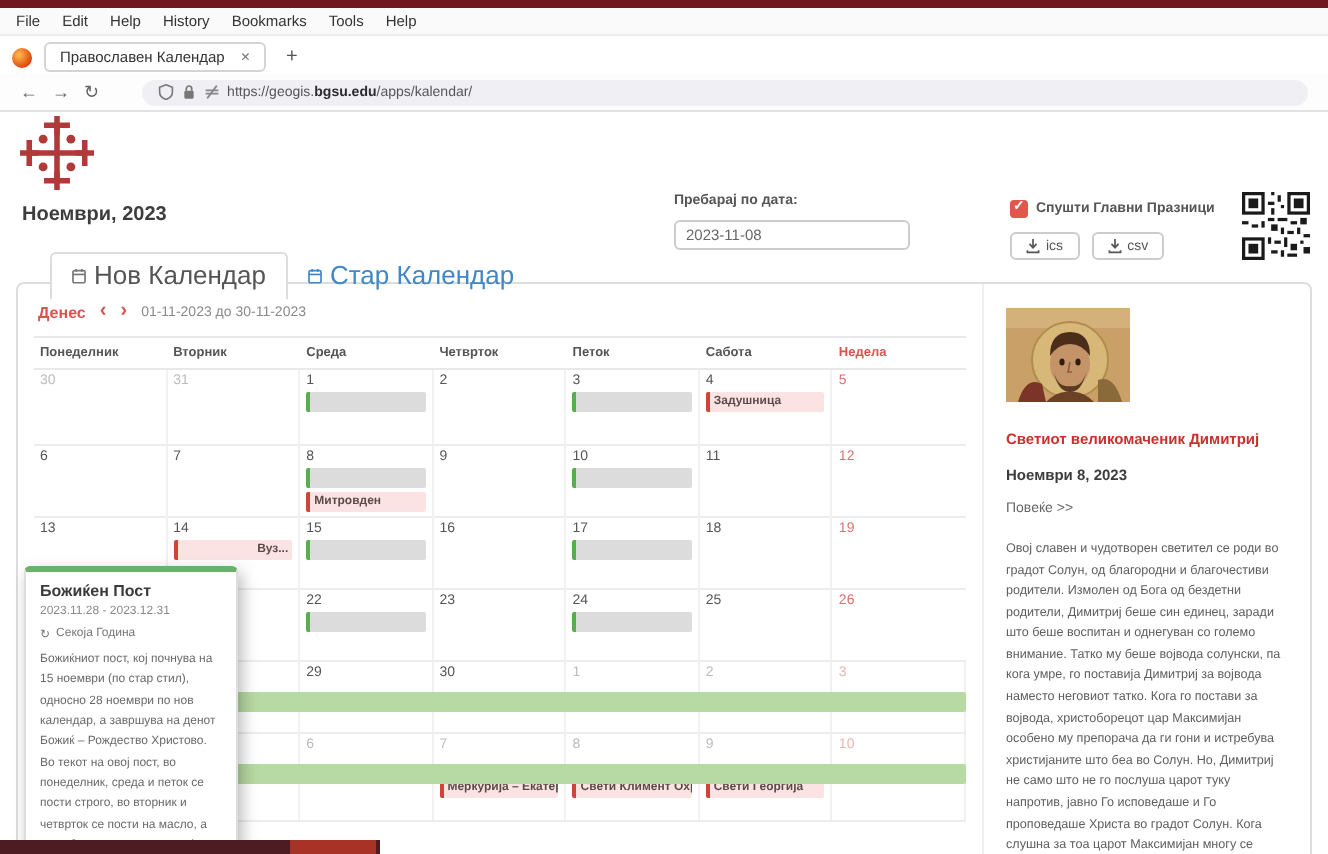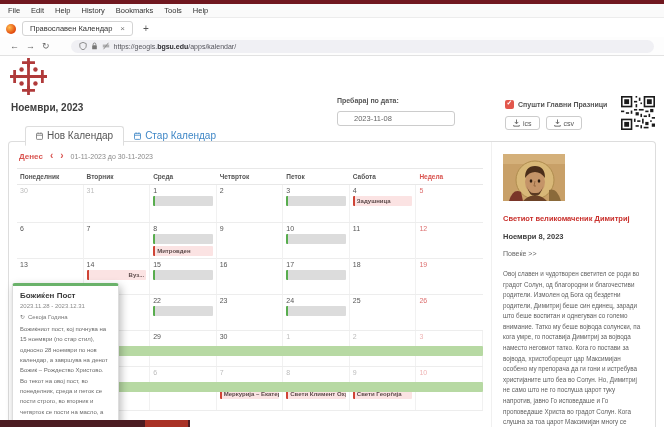--- a/index.html
+++ b/index.html
@@ -22,32 +22,32 @@
   .nav-btn { color:#666; font-size:9px; line-height:1; }
   .urlbar { flex:1; height:13px; margin-left:14px; background:#f0f0f4; border-radius:7px; display:flex; align-items:center; gap:4px; padding:0 8px; font-size:7px; color:#55555c; }
   .urlbar svg { flex:none; }
   .url-domain { font-weight:bold; color:#2b2b30; }
   
   .app-header { position:absolute; top:58px; left:10px; display:flex; align-items:center; gap:11px; }
   .app-title { font-size:16px; color:#4d4d4d; }
   .month-heading { position:absolute; top:102px; left:11px; font-size:10px; font-weight:bold; color:#3d3d3d; }
   .search-group { position:absolute; left:337px; top:97px; }
   .search-label { display:block; font-size:7px; font-weight:bold; color:#555; margin-bottom:3px; }
-  .search-input { width:118px; height:15px; border:1px solid #ccc; border-radius:3px; font-size:7.5px; color:#666; padding:0 16px; font-family:"Liberation Sans",sans-serif; }
+  .search-input { width:118px; height:15px; border:1px solid #ccc; border-radius:3px; font-size:7.5px; color:#666; padding:0 5px; font-family:"Liberation Sans",sans-serif; }
   .praznici-group { position:absolute; left:505px; top:100px; }
   .chk-row { display:flex; align-items:center; gap:4px; }
   .checkbox { width:9px; height:9px; background:#e2574c; border-radius:2px; position:relative; }
   .checkbox::after { content:"✓"; position:absolute; left:1.5px; top:-1px; color:#fff; font-size:7px; font-weight:bold; }
   .chk-label { font-size:7px; font-weight:bold; color:#555; }
   .dl-row { display:flex; gap:6px; margin-top:7px; }
   .dl-btn { display:flex; align-items:center; gap:3px; border:1px solid #ccc; border-radius:3px; background:#fff; padding:2px 7px; font-size:7px; color:#555; font-family:"Liberation Sans",sans-serif; }
   .qr { position:absolute; left:621px; top:96px; }
   
   .page-tabs { position:absolute; left:25px; top:126px; display:flex; z-index:3; }
-  .ptab { display:flex; align-items:center; gap:4px; padding:3px 10px 4px; font-size:10px; }
+  .ptab { display:flex; align-items:center; gap:4px; padding:3px 10px 4px; font-size:13px; }
   .ptab-active { border:1px solid #ddd; border-bottom:1px solid #fff; border-radius:3px 3px 0 0; background:#fff; color:#555; }
   .ptab-link { color:#3f87c6;align-items:center; }
   
   .card { position:absolute; left:8px; right:8px; top:141px; bottom:0; border:1px solid #ddd; border-bottom:none; border-radius:4px 4px 0 0; background:#fff; display:flex; }
   .cal-area { flex:1; padding:5px 8px 12px; min-width:0; }
   .cal-toolbar { display:flex; align-items:center; gap:7px; padding:4px 2px 7px; }
   .today-link { color:#d9534f; font-size:8px; font-weight:bold; }
   .nav-chevron { color:#d9534f; font-size:10px; font-weight:bold; line-height:1; }
   .range-text { color:#8a8a8a; font-size:7px; }
   .weekday-row { display:grid; grid-template-columns:repeat(7,1fr); border-top:1px solid #e8e8e8; border-bottom:1px solid #e8e8e8; }

